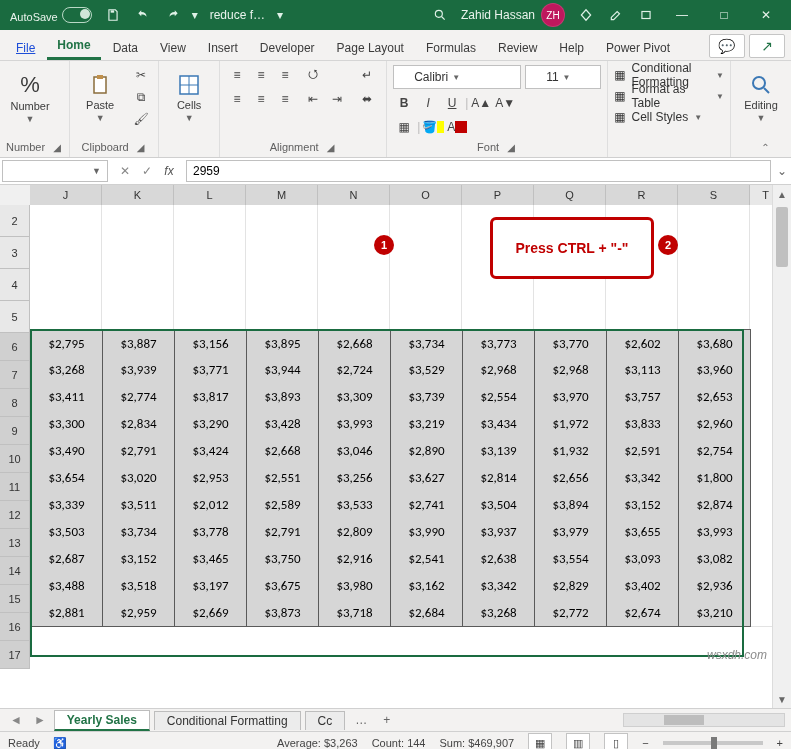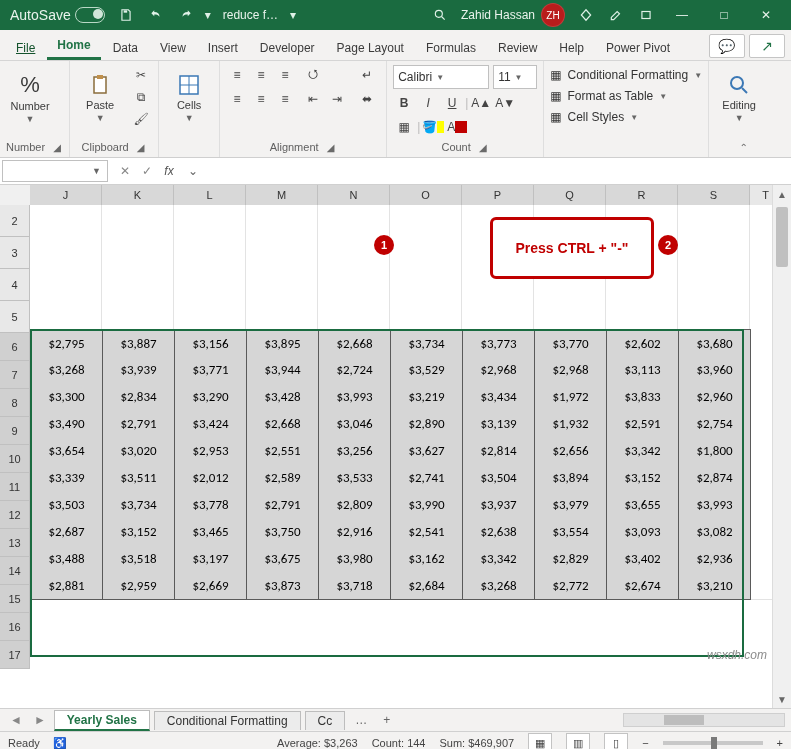--- a/index.html
+++ b/index.html
@@ -17,24 +17,24 @@
   .title-bar {
     background: #1a6b40;
     height: 30px;
     display: flex;
     align-items: center;
     color: #e9f3ec;
     padding: 0 4px;
   }
   .title-bar .autosave {
     display: flex;
-    align-items: flex-start;
+    align-items: flex-end;
     gap: 4px;
     padding: 0 6px;
-    font-size: 14px;
+    font-size: 11px;
   }
   .toggle {
     width: 28px;
     height: 14px;
     border: 1px solid #b9d8c6;
     border-radius: 8px;
     position: relative;
   }
   .toggle::after {
     content: "";
@@ -56,41 +56,41 @@
   }
   .title-bar .tb-btn svg { width: 14px; height: 14px; fill: currentColor; }
   .title-filename {
     padding: 0 8px;
     font-size: 12px;
     white-space: nowrap;
     overflow: hidden;
   }
   .title-bar .spacer { flex: 1; }
   .tb-user { display:flex; align-items:center; gap:6px; padding: 0 6px; font-size:12px; }
-  .avatar { width:22px; height:22px; border-radius:50%; background:#b91c1c; border:1px solid #fff2; display:flex;align-items:center;justify-content:center;font-size:10px;color:#fff;}
+  .avatar { width:22px; height:22px; border-radius:50%; background:#be185d; border:1px solid #fff2; display:flex;align-items:center;justify-content:center;font-size:10px;color:#fff;}
   .tb-icons-right { display:flex; }
   .win-btn { width: 42px; height: 30px; display:flex;align-items:center;justify-content:center; }
 
   
   .tab-strip {
     background: #f3f2f1;
     border-bottom: 1px solid #d5d5d5;
     height: 30px;
     display: flex;
     align-items: flex-end;
     padding: 0 6px;
     gap: 2px;
   }
   .tab-strip .tab {
     padding: 6px 10px 5px;
     font-size: 12px;
     color: #3b3b3b;
     cursor: pointer;
   }
-  .tab-strip .tab.file { color:#14532d;text-decoration:underline; }
+  .tab-strip .tab.file { color:#1d4ed8;text-decoration:underline; }
   .tab-strip .tab.active {
     color: #217346;
     border-bottom: 3px solid #217346;
     font-weight: 600;
   }
   .tab-strip .right-btns {
     margin-left: auto;
     display:flex;
     gap:4px;
     padding-bottom:2px;
@@ -149,21 +149,21 @@
   .minibtn {
     width:22px;height:20px;display:flex;align-items:center;justify-content:center;color:#444;
     border-radius:2px;font-size:12px;
   }
   .row-icons{display:flex;gap:2px;align-items:center;}
   .font-row{display:flex;gap:4px;align-items:center;}
   .dd {
     display:flex;align-items:center;
     border:1px solid #c0c0c0;background:#fff;
     height:22px;font-size:12px;color:#333;
-    padding:0 4px;gap:4px;
+    padding:0 20px;gap:4px;
   }
   .dd .caret{font-size:8px;color:#666;}
   .styles-list{display:flex;flex-direction:column;gap:1px;font-size:12px;color:#333;}
   .styles-list .sline{display:flex;align-items:center;gap:6px;height:20px;}
   .clr-box{width:12px;height:12px;display:inline-block;}
 
   
   .fx-row {
     height:26px;display:flex;align-items:stretch;border-bottom:1px solid #d0d0d0;
     background:#fff;
@@ -436,21 +436,21 @@
         </div>
         <div class="row-icons">
           <div class="minibtn">▦</div>
           <span style="color:#bbb;">|</span>
           <div class="minibtn">🪣<span class="clr-box" style="background:#ffff00;"></span></div>
           <div class="minibtn">A<span class="clr-box" style="background:#c00000;"></span></div>
         </div>
       </div>
     </div>
     <div class="group-label">
-        <span>Count</span>
+        <span>Font</span>
         <span class="dlg-launch">◢</span>
       </div>
   </div>
 
   <div class="group">
     <div class="group-body">
       <div class="styles-list">
         <div class="sline">
             <span>▦</span>
             <span>Conditional Formatting</span>
@@ -488,20 +488,23 @@
 <div class="fx-row">
   <div class="name-box">
     <span></span>
     <span style="font-size:9px;color:#666;">▼</span>
   </div>
   <div class="fx-btns">
     <span style="color:#888;">✕</span>
     <span style="color:#888;">✓</span>
     <span style="font-style:italic;">fx</span>
   </div>
+  <div class="fx-input">
+    <span>2959</span>
+  </div>
   <div class="expand-btn">⌄</div>
 </div>
 
 <div class="sheet-area">
   <div class="corner" style="position:absolute;left:0;top:0;"></div>
   <div class="col-headers" id="col-headers">
       <div class="ch" style="width: 71px; background: rgb(216, 216, 216);">J</div>
       <div class="ch" style="width: 71px; background: rgb(216, 216, 216);">K</div>
       <div class="ch" style="width: 71px; background: rgb(216, 216, 216);">L</div>
       <div class="ch" style="width: 71px; background: rgb(216, 216, 216);">M</div>
@@ -604,20 +607,33 @@
         <div class="cell">$3,944</div>
         <div class="cell">$2,724</div>
         <div class="cell">$3,529</div>
         <div class="cell">$2,968</div>
         <div class="cell">$2,968</div>
         <div class="cell">$3,113</div>
         <div class="cell">$3,960</div>
         <div class="cell tcol" style="background: rgb(255, 255, 255); border-right: 1px solid rgb(227, 227, 227); border-bottom: 1px solid rgb(227, 227, 227);"></div>
       </div>
       <div class="row data-row">
+        <div class="cell table-left-border">$3,411</div>
+        <div class="cell">$2,774</div>
+        <div class="cell">$3,817</div>
+        <div class="cell">$3,893</div>
+        <div class="cell">$3,309</div>
+        <div class="cell">$3,739</div>
+        <div class="cell">$2,554</div>
+        <div class="cell">$3,970</div>
+        <div class="cell">$3,757</div>
+        <div class="cell">$2,653</div>
+        <div class="cell tcol" style="background: rgb(255, 255, 255); border-right: 1px solid rgb(227, 227, 227); border-bottom: 1px solid rgb(227, 227, 227);"></div>
+      </div>
+      <div class="row data-row">
         <div class="cell table-left-border">$3,300</div>
         <div class="cell">$2,834</div>
         <div class="cell">$3,290</div>
         <div class="cell">$3,428</div>
         <div class="cell">$3,993</div>
         <div class="cell">$3,219</div>
         <div class="cell">$3,434</div>
         <div class="cell">$1,972</div>
         <div class="cell">$3,833</div>
         <div class="cell">$2,960</div>

